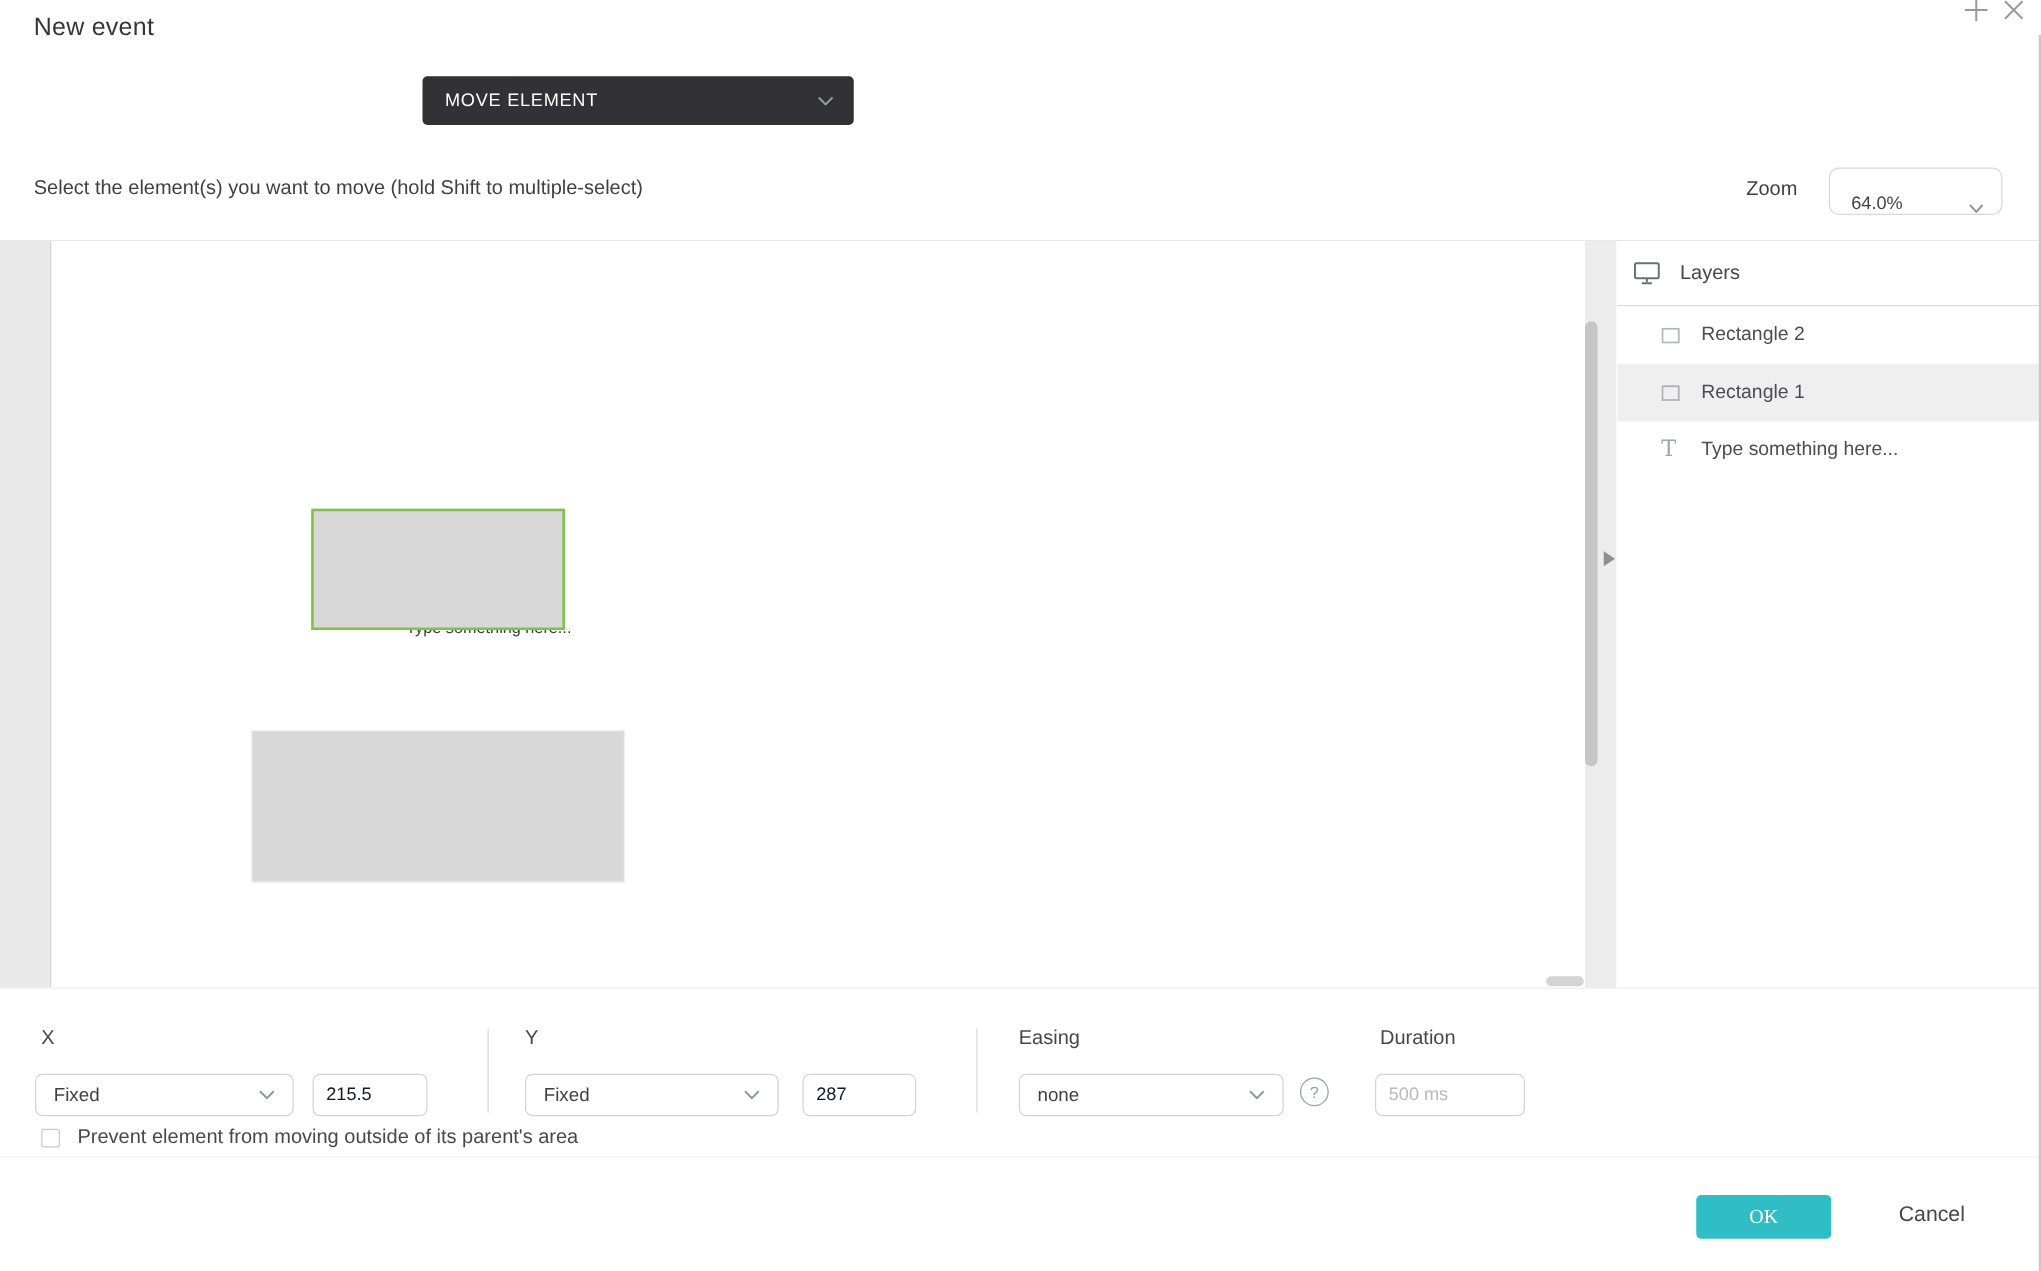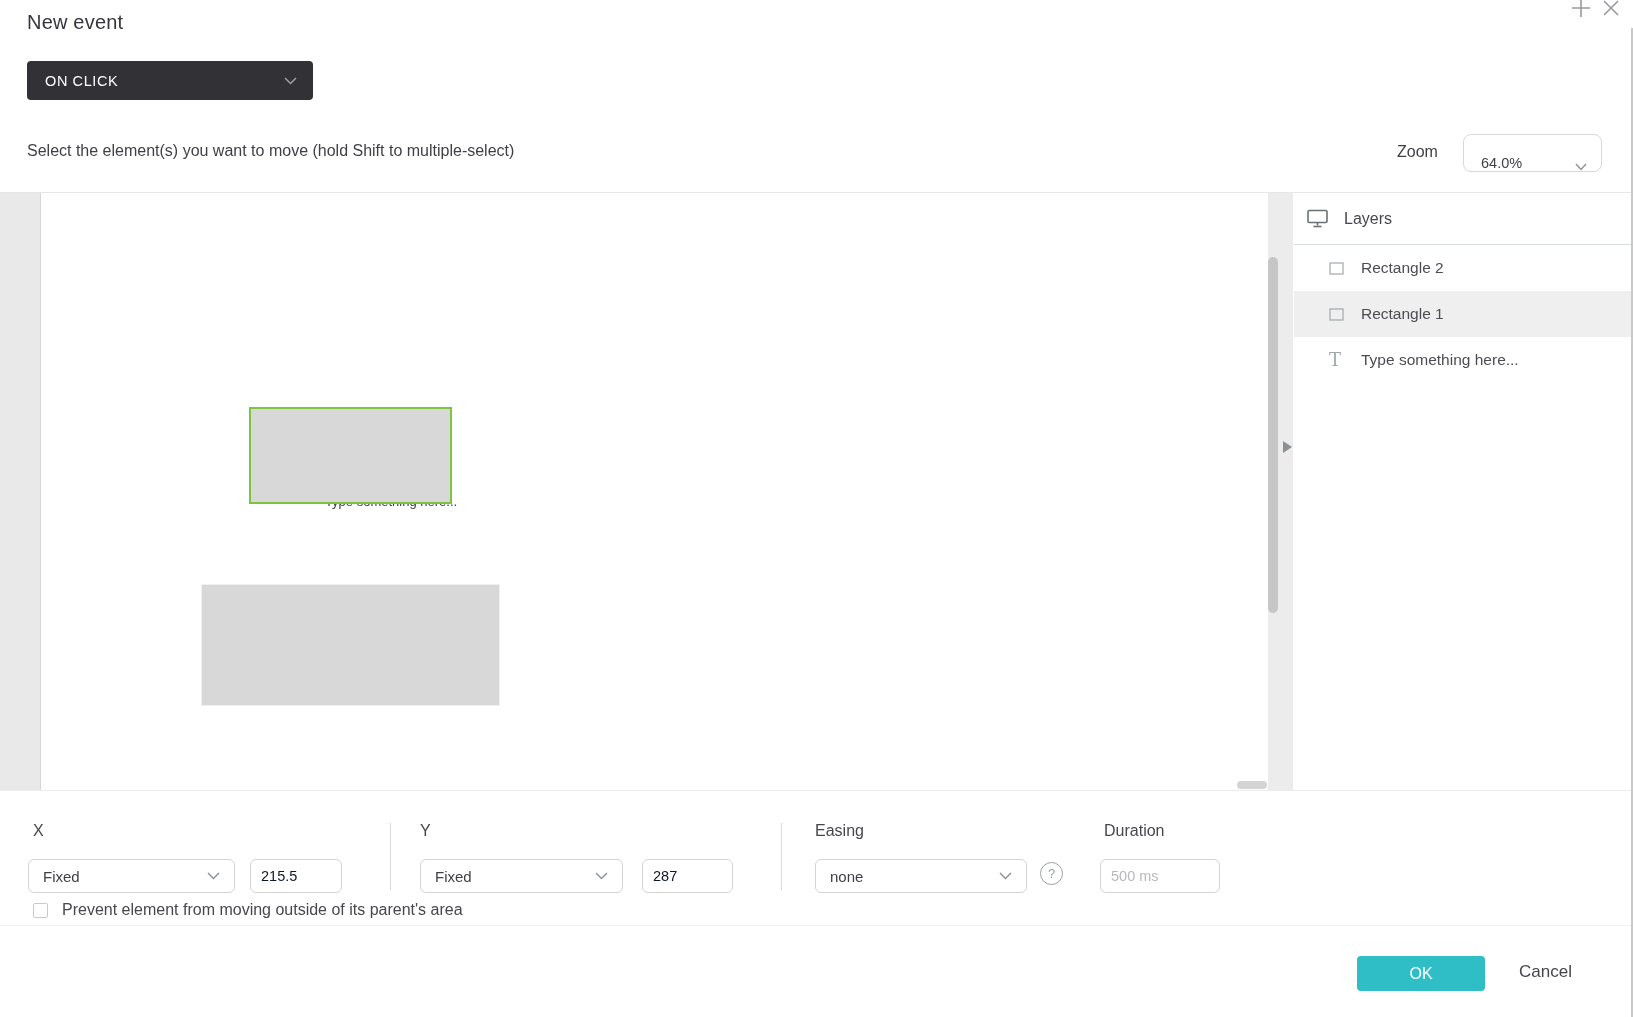--- a/index.html
+++ b/index.html
@@ -87,22 +87,22 @@
   .help-icon {
     position:absolute; left:1040px; top:862px; width:23px; height:23px; border:1.5px solid #9aa0a3; border-radius:50%;
     display:flex; align-items:center; justify-content:center; font-size:13px; color:#9aa0a3; cursor:pointer;
   }
   .constraint { position:absolute; left:33px; top:901px; display:flex; align-items:center; }
   .checkbox { width:15px; height:15px; border:1px solid #c9c9c9; border-radius:2px; background:#fff; cursor:pointer; flex:none; }
   .constraint .lbl { margin-left:14px; font-size:16px; color:#47474e; }
 
   
   .ok-btn {
-    position:absolute; left:1357px; top:956px; width:128px; height:35px; background:#2fbec6; border:none; border-radius:4px;
-    color:#ffffff; font-size:16px; font-family:Liberation Sans, sans-serif; cursor:pointer;
+    position:absolute; left:1357px; top:956px; width:108px; height:35px; background:#2fbec6; border:none; border-radius:4px;
+    color:#ffffff; font-size:16px; font-family:Liberation Serif, serif; cursor:pointer;
   }
   .cancel-btn { position:absolute; left:1519px; top:962px; font-size:17px; color:#45454d; cursor:pointer; background:none; border:none; font-family:"Liberation Sans", sans-serif; }
 
   svg { display:block; }
 </style>
 </head>
 <body>
 
 <div class="app">
 
@@ -112,22 +112,22 @@
     <svg width="22" height="22" viewBox="0 0 22 22">
         <path d="M11 2 V20 M2 11 H20" stroke="#97999c" stroke-width="1.6" fill="none"></path>
       </svg>
   </span>
   <span class="win-icon win-close">
     <svg width="22" height="22" viewBox="0 0 22 22">
         <path d="M4 4 L18 18 M18 4 L4 18" stroke="#97999c" stroke-width="1.6" fill="none"></path>
       </svg>
   </span>
 
-  <div class="dd-dark dd-trigger">
-    <span class="lbl">ON CLICK</span>
+  <div class="dd-dark dd-action">
+    <span class="lbl">MOVE ELEMENT</span>
     <span>
       <svg width="13" height="8" viewBox="0 0 13 8">
           <path d="M1 1 L6.5 6.5 L12 1" stroke="#9aa0a3" stroke-width="1.5" fill="none"></path>
         </svg>
     </span>
   </div>
 
   <div class="instruction">Select the element(s) you want to move (hold Shift to multiple-select)</div>
   <div class="zoom-label">Zoom</div>
   <div class="dd-zoom">

